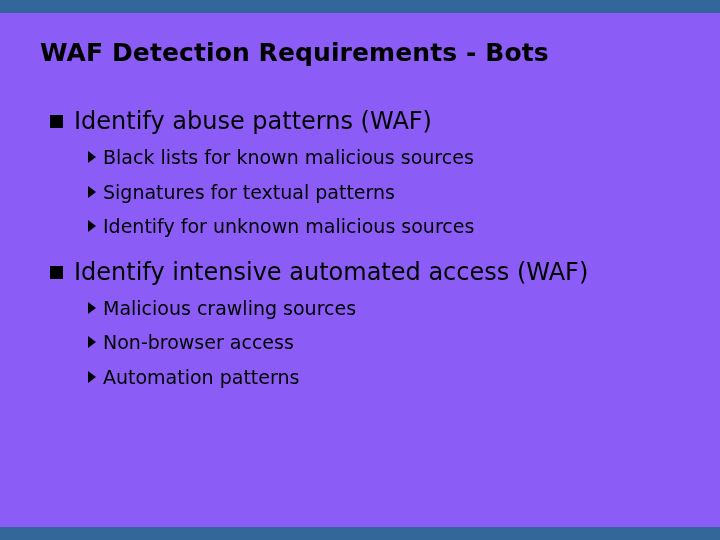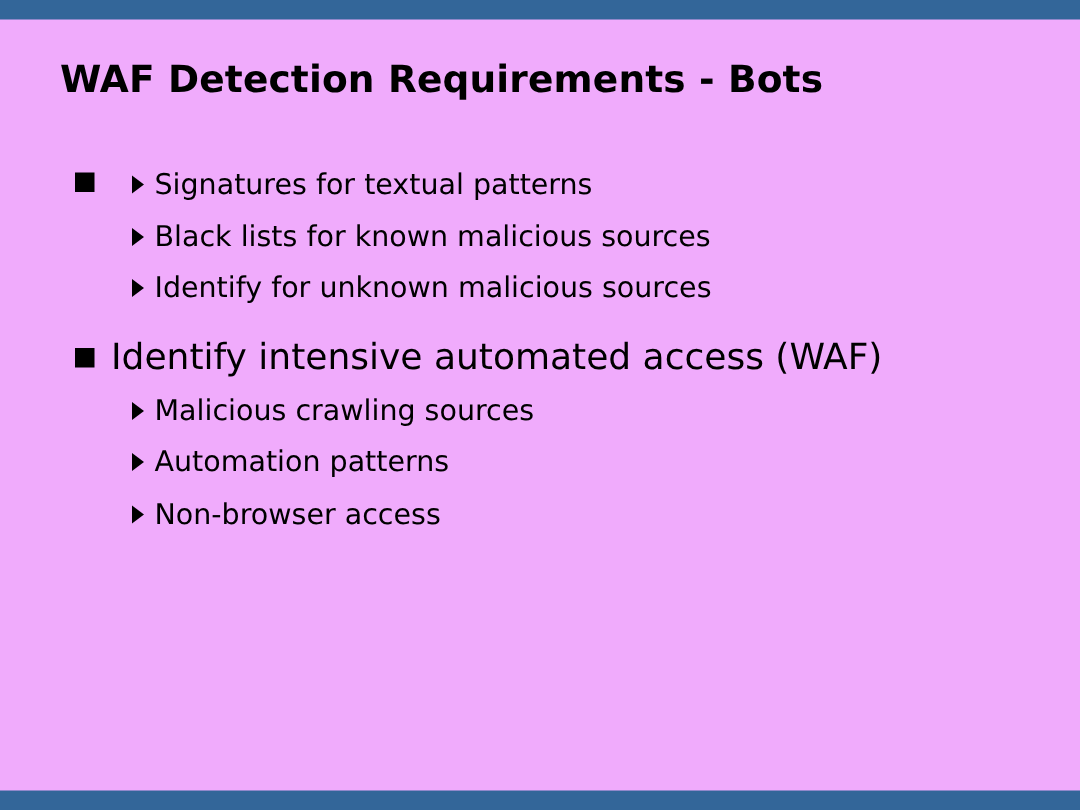--- a/index.html
+++ b/index.html
@@ -10,21 +10,21 @@
     width: 720px;
     height: 540px;
     background: #ffffff;
     font-family: "DejaVu Sans", "Liberation Sans", sans-serif;
     overflow: hidden;
   }
   .slide {
     position: relative;
     width: 720px;
     height: 540px;
-    background: #f0abfc;
+    background: #8b5cf6;
   }
   .top-bar {
     position: absolute;
     left: 0;
     top: 0;
     width: 720px;
     height: 13px;
     background: #336699;
   }
   .bottom-bar {
@@ -104,30 +104,31 @@
 <div class="slide">
 
   <div class="top-bar"></div>
 
   <div class="slide-title">WAF Detection Requirements - Bots</div>
 
   <div class="body-area">
 
     <div class="bullet-l1">
       <span class="marker-sq"></span>
+      <span>Identify abuse patterns (WAF)</span>
+    </div>
+
+    <div class="bullet-l2">
+      <span class="marker-tri"></span>
+      <span>Black lists for known malicious sources</span>
     </div>
 
     <div class="bullet-l2">
       <span class="marker-tri"></span>
       <span>Signatures for textual patterns</span>
-    </div>
-
-    <div class="bullet-l2">
-      <span class="marker-tri"></span>
-      <span>Black lists for known malicious sources</span>
     </div>
 
     <div class="bullet-l2">
       <span class="marker-tri"></span>
       <span>Identify for unknown malicious sources</span>
     </div>
 
     <div class="group-gap"></div>
 
     <div class="bullet-l1">
@@ -135,26 +136,26 @@
       <span>Identify intensive automated access (WAF)</span>
     </div>
 
     <div class="bullet-l2">
       <span class="marker-tri"></span>
       <span>Malicious crawling sources</span>
     </div>
 
     <div class="bullet-l2">
       <span class="marker-tri"></span>
-      <span>Automation patterns</span>
+      <span>Non-browser access</span>
     </div>
 
     <div class="bullet-l2">
       <span class="marker-tri"></span>
-      <span>Non-browser access</span>
+      <span>Automation patterns</span>
     </div>
 
   </div>
 
   <div class="footer">
     
 
     
 
     

